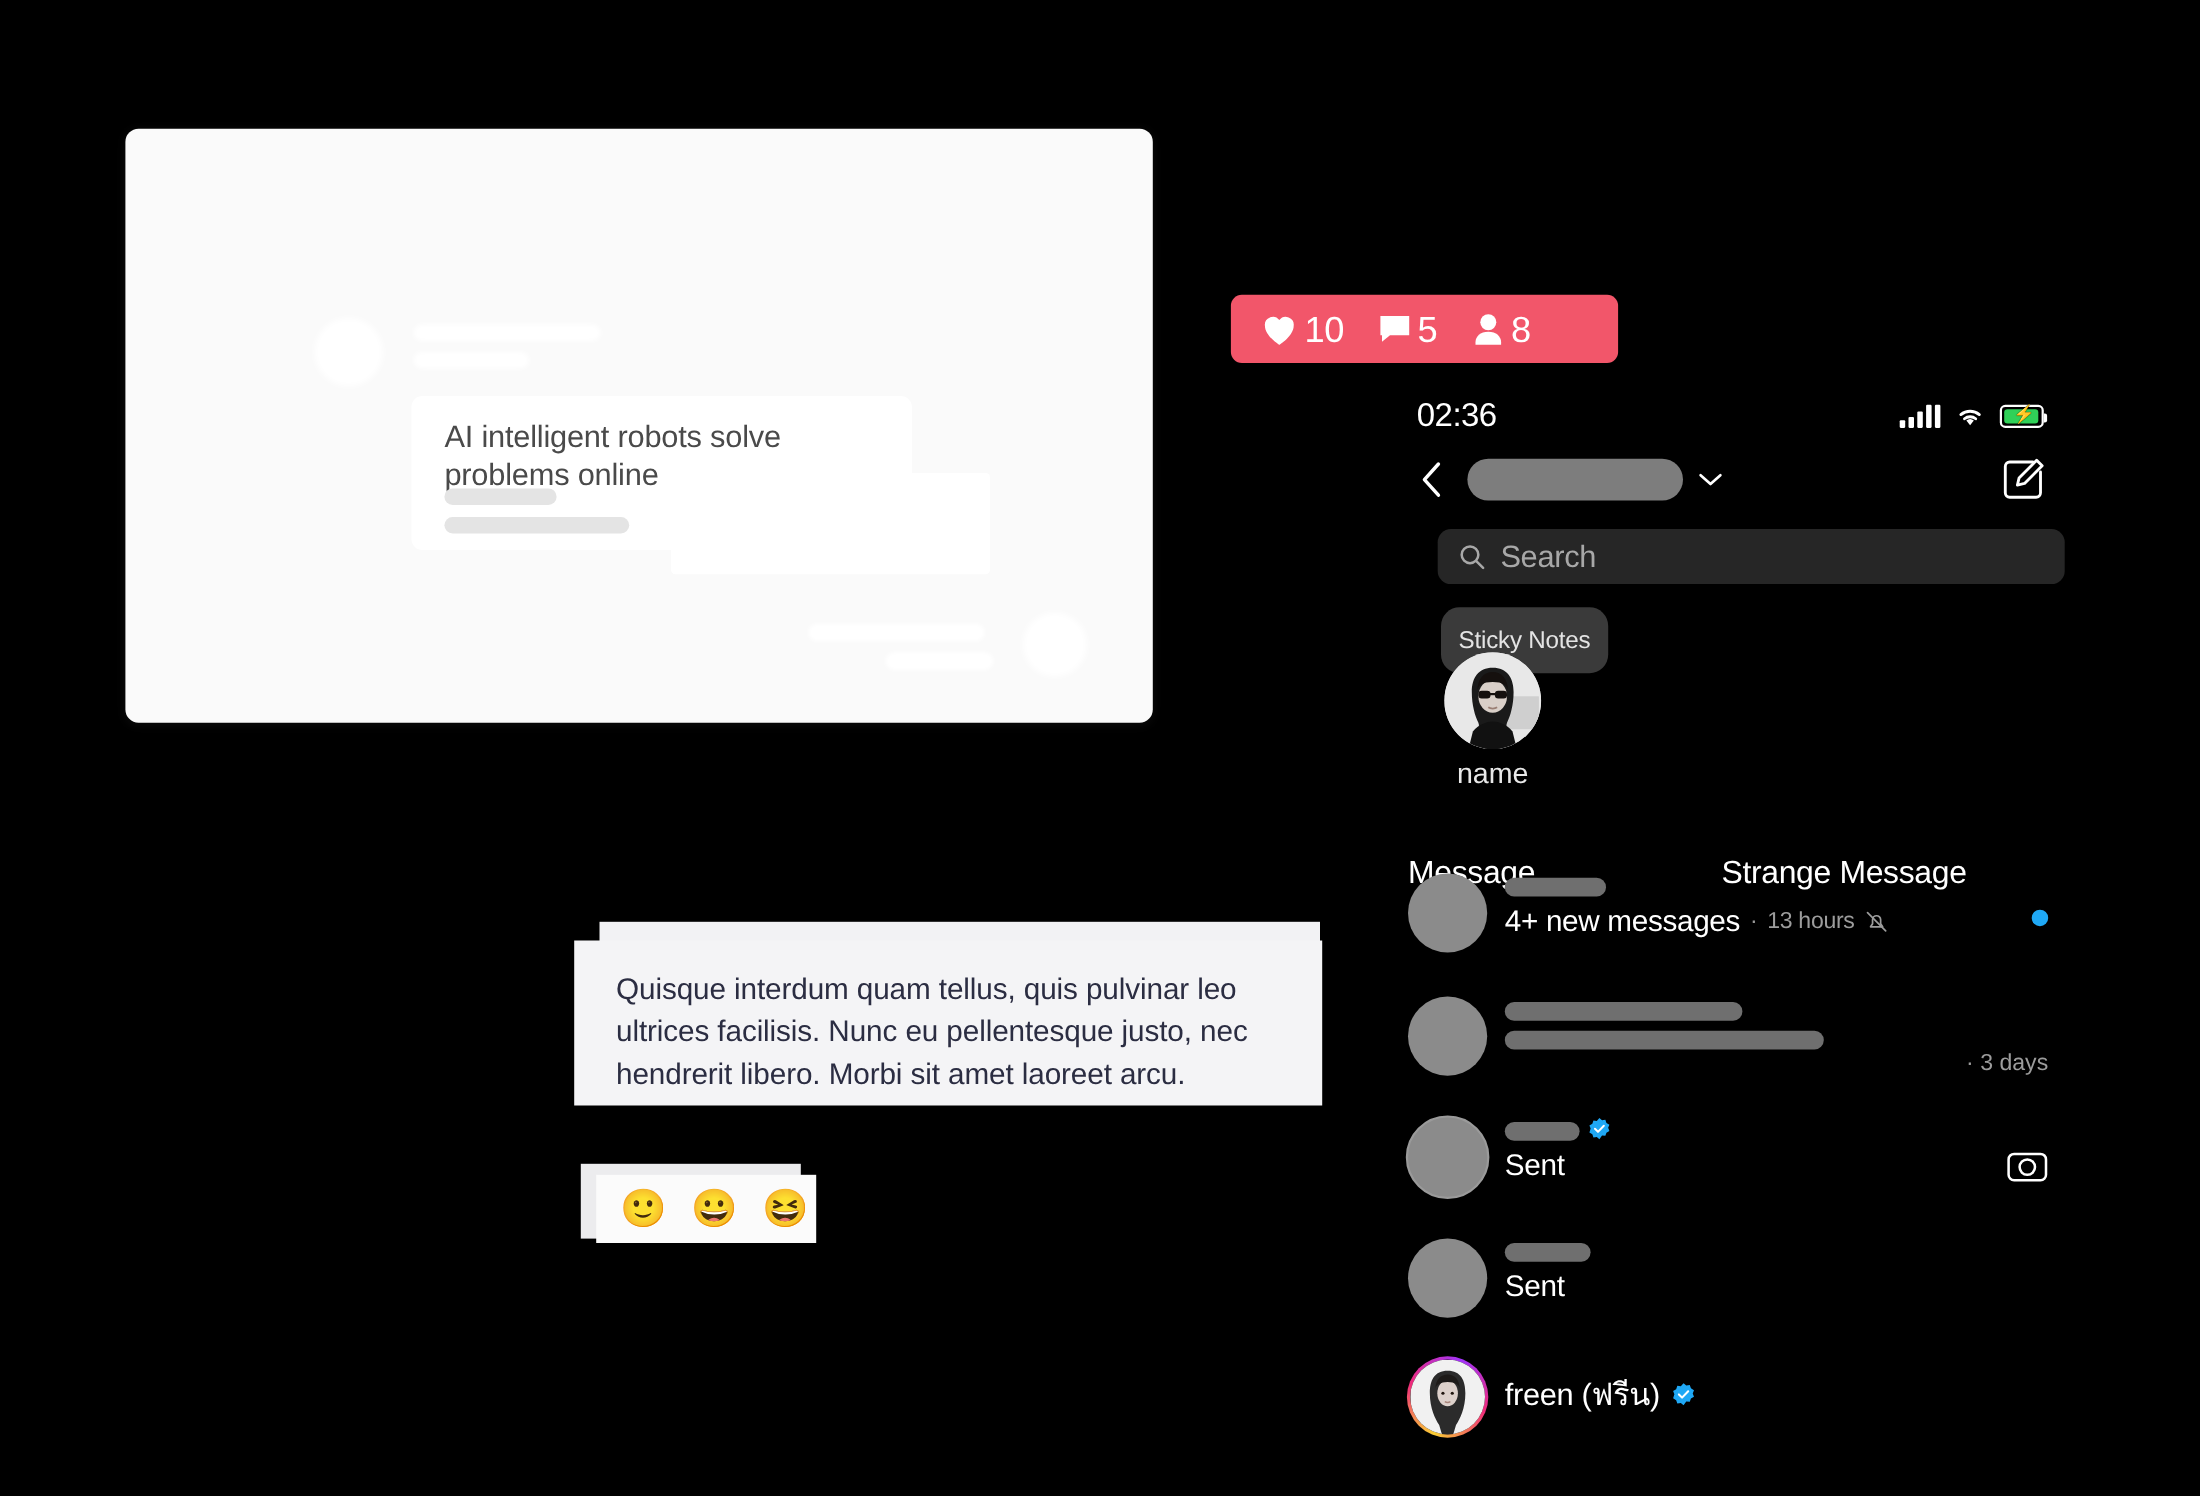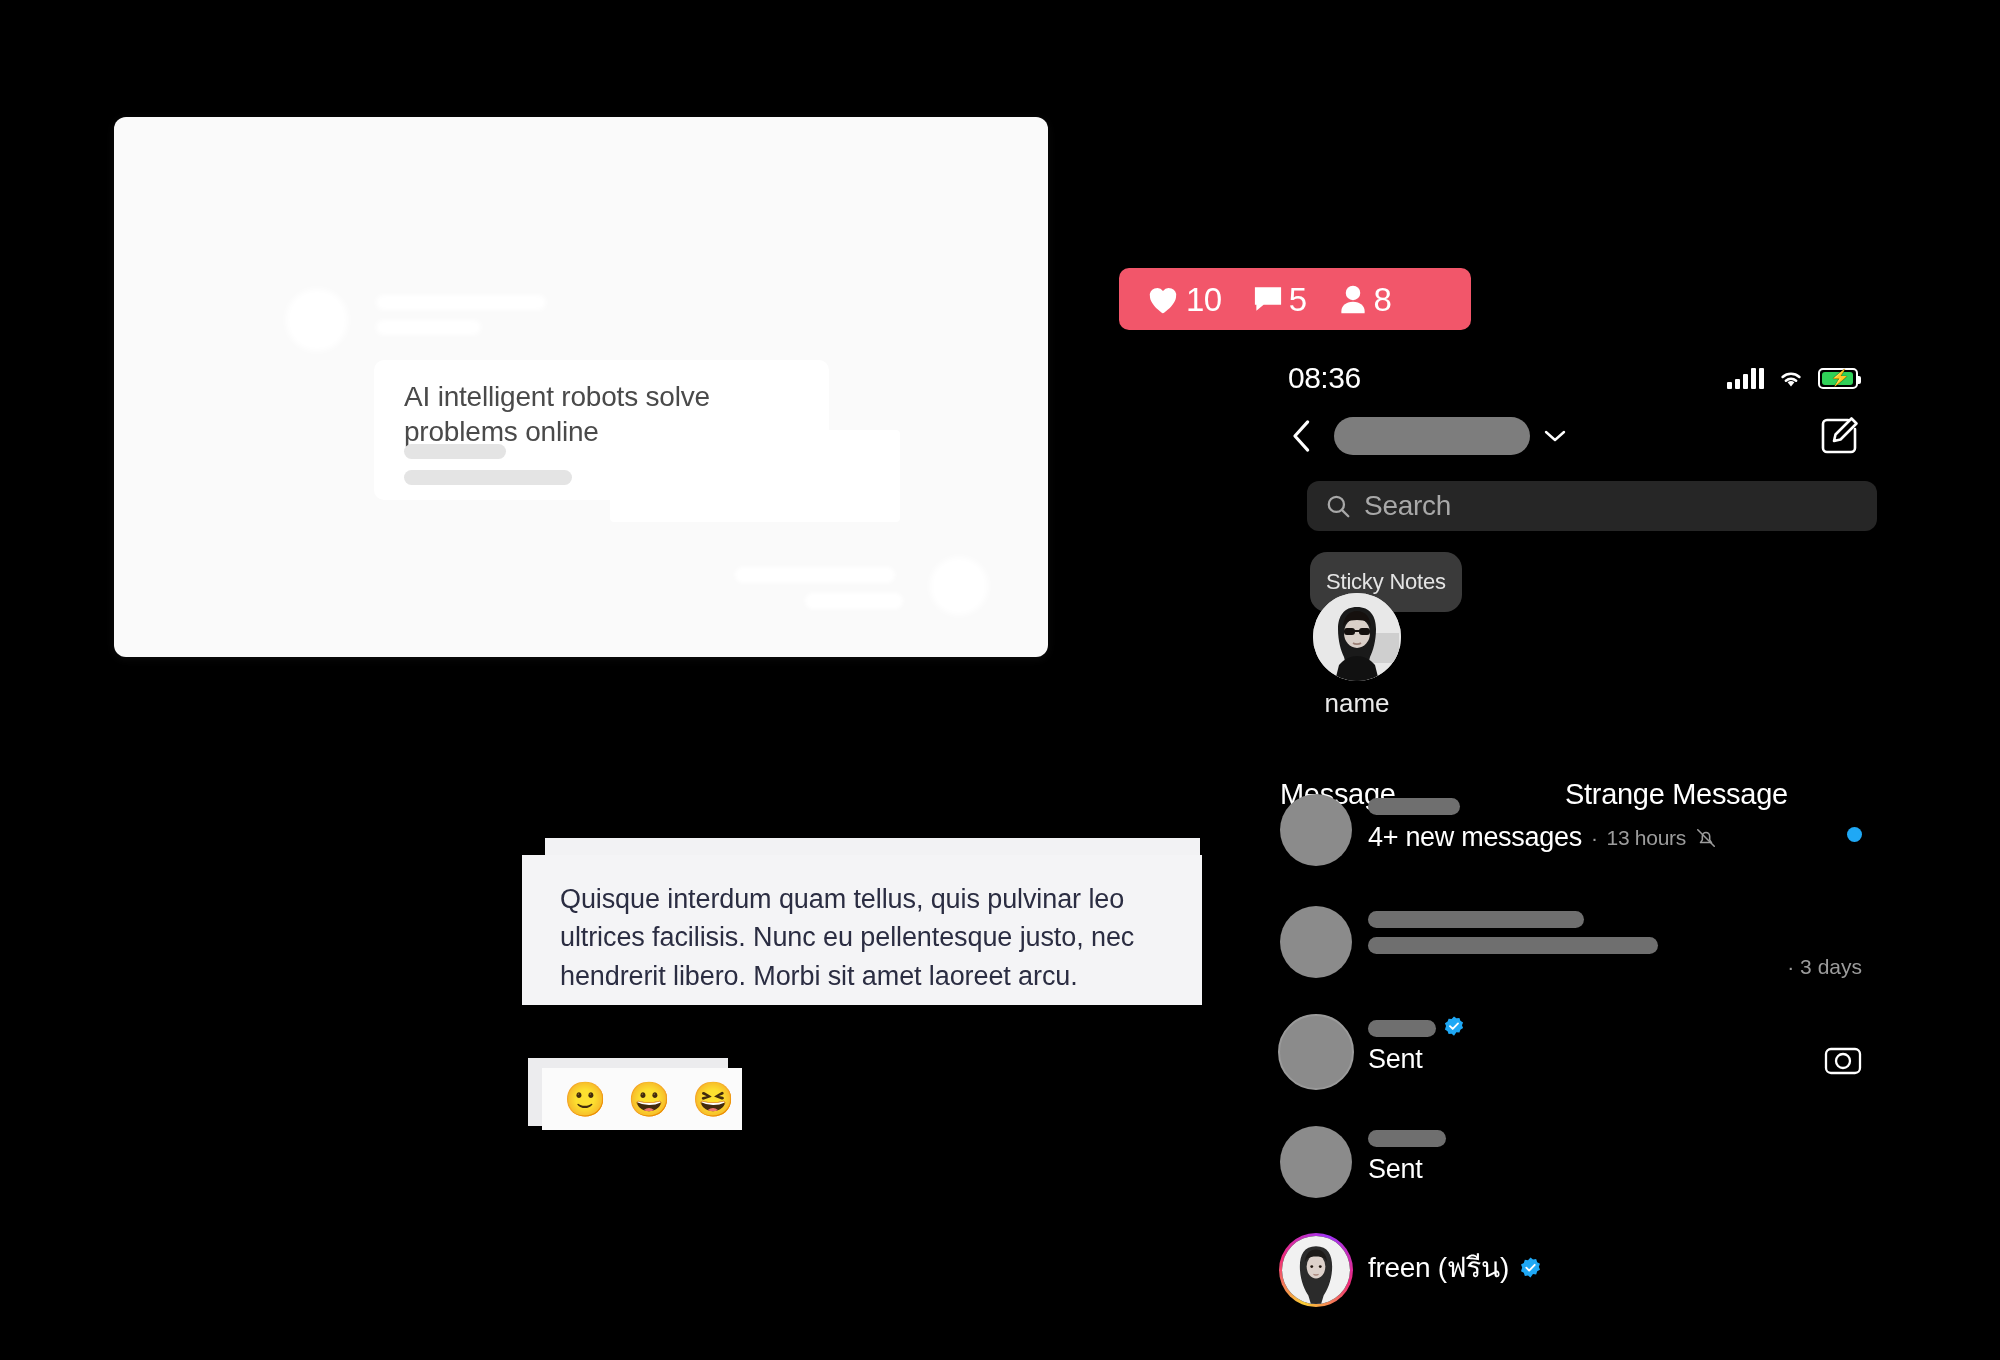--- a/index.html
+++ b/index.html
@@ -260,21 +260,21 @@
       <circle cx="11" cy="6" r="5" fill="#fff"></circle>
       <path fill="#fff" d="M11 12c5 0 8 3 8 6.5V20H3v-1.5C3 15 6 12 11 12z"></path>
     </svg>
     <span class="badge-num">8</span>
   </span>
 </div>
 
 <div class="phone">
 
   <div class="statusbar">
-    <span class="clock">08:36</span>
+    <span class="clock">02:36</span>
     <span class="status-icons">
       <span class="sig">
         <i></i>
           <i></i>
           <i></i>
           <i></i>
           <i></i>
       </span>
       <svg width="28" height="21" viewBox="0 0 28 21">
         <path d="M14 18.5l3.4-4.2a5.3 5.3 0 0 0-6.8 0z" fill="#fff"></path>

